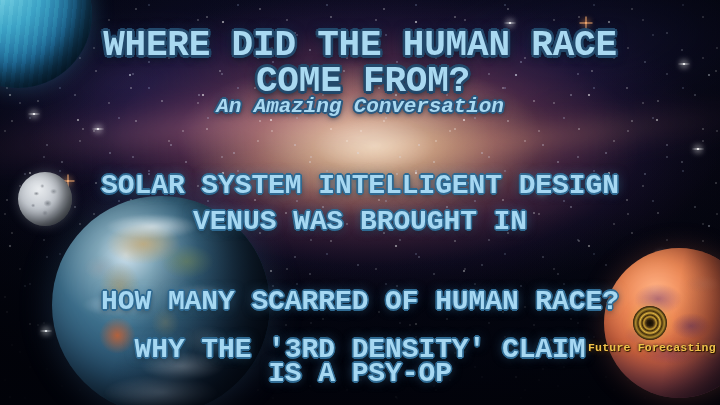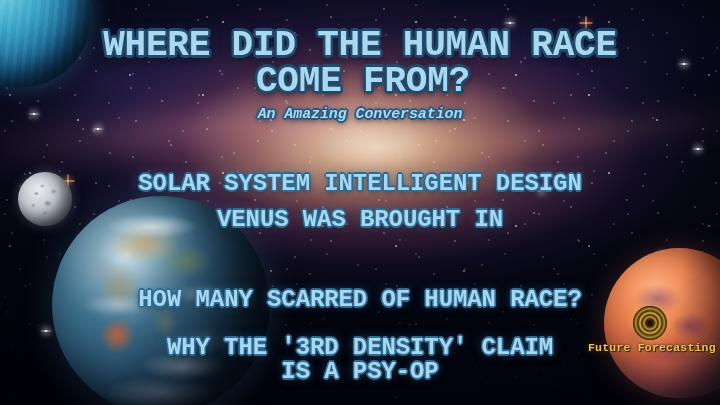--- a/index.html
+++ b/index.html
@@ -220,31 +220,31 @@
     color:#a9d9f1;
     text-shadow:
       -2px -2px 0 #23496b, 2px -2px 0 #23496b, -2px 2px 0 #23496b, 2px 2px 0 #23496b,
       -2.6px 0 0 #23496b, 2.6px 0 0 #23496b, 0 -2.6px 0 #23496b, 0 2.6px 0 #23496b,
       0 0 12px rgba(20,50,80,.9), 0 3px 7px rgba(0,0,0,.75);
   }
   #headline-1{top:28px;}
   #headline-2{top:64px;padding-left:6px;}
 
   .subhead{
-    font-size:15px;font-style:italic;font-weight:bold;letter-spacing:-0.1px;
+    font-size:21px;font-style:italic;font-weight:bold;letter-spacing:-0.1px;
     color:#a9d9f1;
-    top:106px;
+    top:95px;
     text-shadow:
       -1.4px -1.4px 0 #2b5a80, 1.4px -1.4px 0 #2b5a80, -1.4px 1.4px 0 #2b5a80, 1.4px 1.4px 0 #2b5a80,
       -1.9px 0 0 #2b5a80, 1.9px 0 0 #2b5a80, 0 -1.9px 0 #2b5a80, 0 1.9px 0 #2b5a80,
       0 0 10px rgba(25,60,95,.85), 0 2px 5px rgba(0,0,0,.7);
   }
 
   .topic{
-    font-size:24px;letter-spacing:-0.1px;line-height:1;
+    font-size:28px;letter-spacing:-0.1px;line-height:1;
     color:#a6d8f2;
     text-shadow:
       -1.1px -1.1px 0 #2f6a92, 1.1px -1.1px 0 #2f6a92, -1.1px 1.1px 0 #2f6a92, 1.1px 1.1px 0 #2f6a92,
       -1.6px 0 0 #2f6a92, 1.6px 0 0 #2f6a92, 0 -1.6px 0 #2f6a92, 0 1.6px 0 #2f6a92,
       0 0 11px rgba(90,175,230,.55), 0 2px 6px rgba(0,0,0,.8);
   }
   #topic-1{top:172px;}
   #topic-2{top:208px;}
   #topic-3{top:255px;}
   #topic-4{top:288px;}

